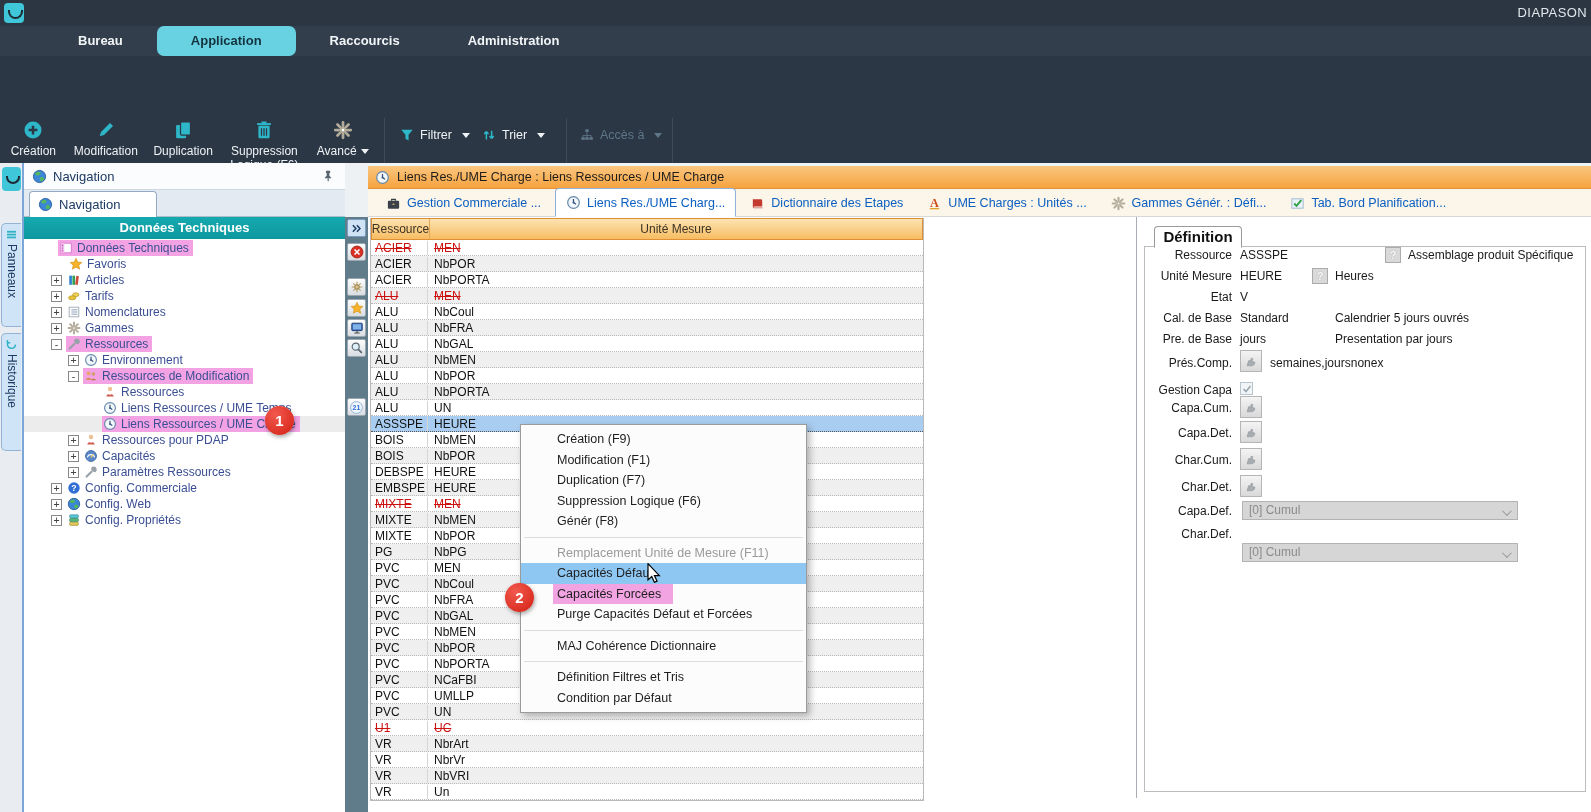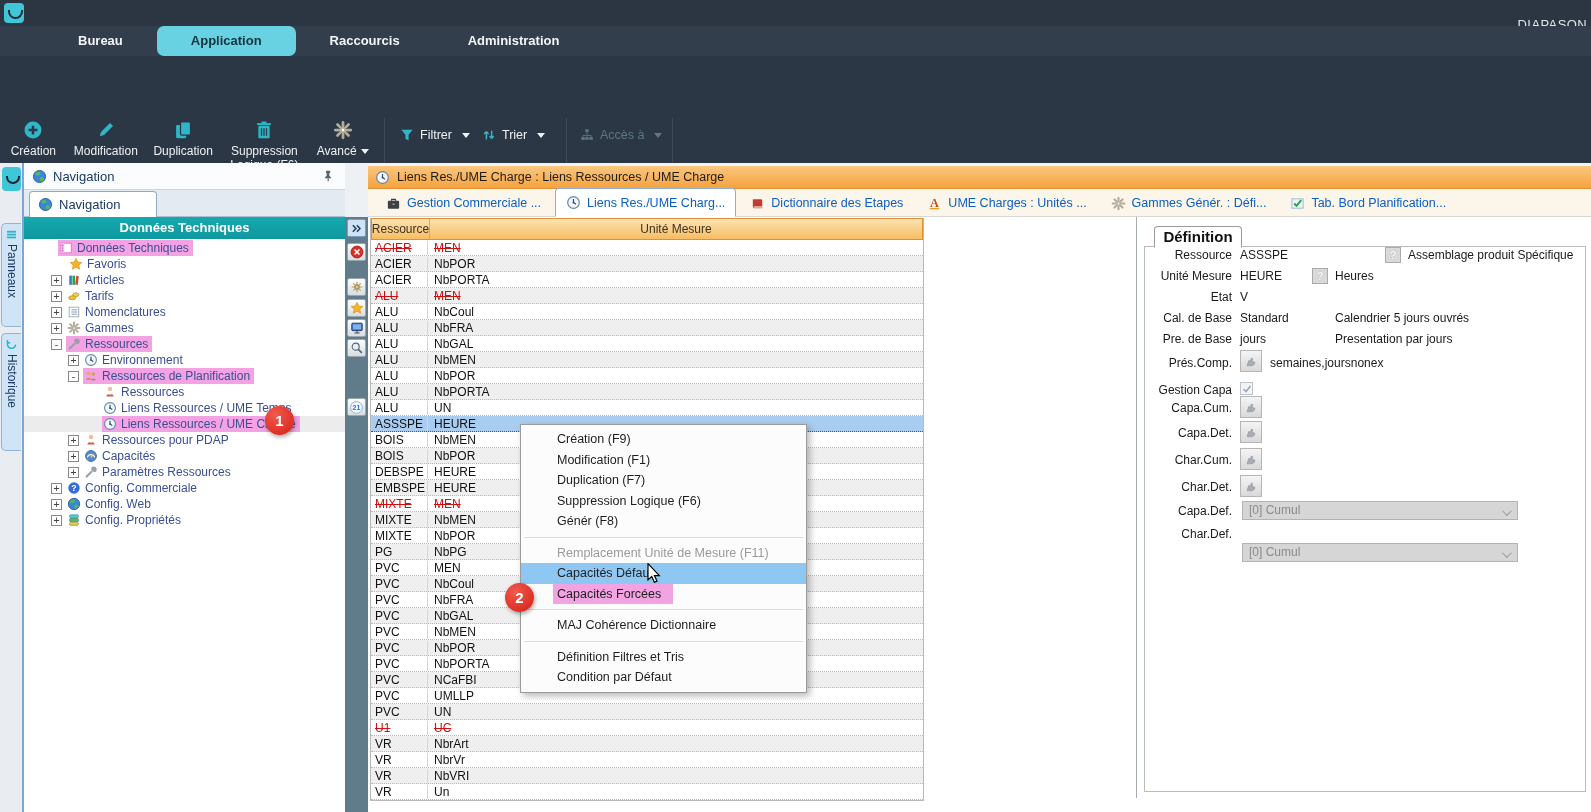--- a/index.html
+++ b/index.html
@@ -6,21 +6,21 @@
   body{width:1591px;height:812px;position:relative;overflow:hidden;background:#fff;
        font-family:"Liberation Sans",sans-serif;-webkit-font-smoothing:antialiased;}
   .abs{position:absolute;}
   svg.ic{display:block;}
 
   
   .titlebar{left:0;top:0;width:1591px;height:26px;background:#2b3642;}
   .logo{left:4px;top:3px;width:20px;height:20px;background:#3fc6d8;border-radius:4px;}
   .logo::after{content:"";position:absolute;left:4px;top:7px;width:11px;height:7px;
     border:2px solid #1d2b36;border-top:none;border-radius:0 0 8px 8px;}
-  .app-title{right:4px;top:17px;color:#dfe7ec;font-size:13px;letter-spacing:.4px;}
+  .app-title{right:4px;top:5px;color:#dfe7ec;font-size:13px;letter-spacing:.4px;}
   .tabrow{left:0;top:26px;width:1591px;height:30px;background:#323e4b;display:flex;padding-left:44px;box-sizing:border-box;}
   .top-tab{padding:0 34px;line-height:30px;color:#f2f5f7;font-weight:bold;font-size:13px;white-space:nowrap;}
   .top-tab.active{background:#68d2e2;color:#14333f;border-radius:7px;}
   .ribbon{left:0;top:56px;width:1591px;height:107px;background:#2b3744;}
   .rib-sep{top:62px;width:1px;height:94px;background:#3d4a57;}
   .rib-group-label{top:146px;color:#8796a3;font-size:12px;text-align:center;width:120px;}
   .btn-big{display:flex;flex-direction:column;align-items:center;color:#eef2f5;font-size:12px;text-align:center;line-height:14px;}
   .btn-big svg{margin:2px 0 4px 0;}
   .edition-row{left:2px;top:62px;width:366px;display:flex;gap:8px;padding-left:4px;}
   .rib-item{display:flex;align-items:center;gap:6px;color:#eef2f5;font-size:12.5px;white-space:nowrap;}
@@ -519,21 +519,21 @@
       </span>
     </div>
 
     <div class="tree-row">
       <span class="tree-indent" style="width: 44px;"></span>
       <span class="tree-exp">-</span>
       <span class="row-inner pink">
         <svg class="ticon ic">
           <use href="#i-people"></use>
         </svg>
-        <span>Ressources de Planification</span>
+        <span>Ressources de Modification</span>
       </span>
     </div>
 
     <div class="tree-row">
       <span class="tree-indent" style="width: 78px;"></span>
 
       <span class="row-inner">
         <svg class="ticon ic">
           <use href="#i-person"></use>
         </svg>
@@ -935,20 +935,23 @@
     </div>
 
     <div class="menu-item hover">
       <span class="mi-label">Capacités Défaut</span>
     </div>
 
     <div class="menu-item pink">
       <span class="mi-label">Capacités Forcées</span>
     </div>
 
+    <div class="menu-item">
+      <span class="mi-label">Purge Capacités Défaut et Forcées</span>
+    </div>
 
     <div class="menu-sep"></div>
 
     <div class="menu-item">
       <span class="mi-label">MAJ Cohérence Dictionnaire</span>
     </div>
 
     <div class="menu-sep"></div>
 
     <div class="menu-item">

